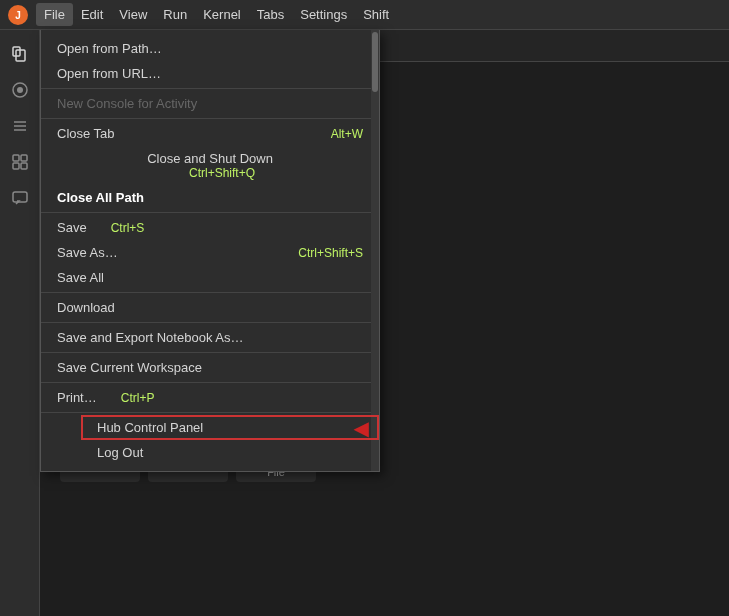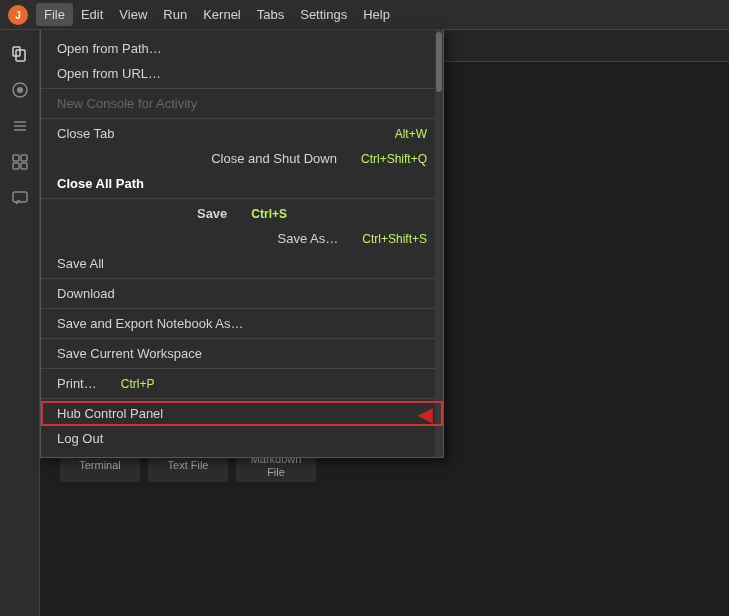--- a/index.html
+++ b/index.html
@@ -79,21 +79,21 @@
       color: #888;
       font-size: 16px;
     }
     .sidebar-icon.active { color: #d4d4d4; }
 
     
     .dropdown-menu {
       position: absolute;
       left: 40px;
       top: 30px;
-      width: 404px;
+      width: 340px;
       background: #2d2d2d;
       border: 1px solid #555;
       border-top: none;
       z-index: 200;
       padding: 4px 0;
       box-shadow: 4px 4px 10px rgba(0,0,0,0.5);
     }
     .dropdown-menu .scrollbar-track {
       position: absolute;
       right: 0;
@@ -106,21 +106,21 @@
       width: 6px;
       height: 60px;
       background: #666;
       border-radius: 3px;
       margin: 2px auto;
     }
     .menu-group {
       padding: 2px 0;
       border-bottom: 1px solid #444;
     }
-    .menu-group:last-child { border-bottom: none; }
+    .menu-group:last-child { border-bottom: none; margin-left: 40px; }
     .menu-row {
       display: flex;
       align-items: center;
       justify-content: space-between;
       padding: 5px 16px 5px 16px;
       cursor: pointer;
       color: #d4d4d4;
       font-size: 13px;
       white-space: nowrap;
     }
@@ -277,21 +277,21 @@
       <text x="11" y="15" text-anchor="middle" fill="white" font-size="10" font-weight="bold">J</text>
     </svg>
   </div>
   <div class="menu-item active">File</div>
   <div class="menu-item">Edit</div>
   <div class="menu-item">View</div>
   <div class="menu-item">Run</div>
   <div class="menu-item">Kernel</div>
   <div class="menu-item">Tabs</div>
   <div class="menu-item">Settings</div>
-  <div class="menu-item">Help</div>
+  <div class="menu-item">Shift</div>
 </div>
 
 <div class="main-layout">
 
   <div class="sidebar">
     <div class="sidebar-icon active">
       <svg width="18" height="18" viewBox="0 0 18 18" fill="currentColor">
         <rect x="2" y="2" width="7" height="9" rx="1" fill="none" stroke="currentColor" stroke-width="1.5"></rect>
         <rect x="5" y="5" width="9" height="11" rx="1" fill="none" stroke="currentColor" stroke-width="1.5"></rect>
       </svg>
@@ -337,33 +337,33 @@
 
     <div class="menu-group">
       <div class="menu-row disabled">New Console for Activity</div>
     </div>
 
     <div class="menu-group">
       <div class="menu-row" style="justify-content: space-between;">
         <span>Close Tab</span>
         <span class="menu-shortcut">Alt+W</span>
       </div>
-      <div class="menu-row" style="justify-content: flex-end;">
+      <div class="menu-row" style="justify-content: flex-end; flex-direction: column;">
         <span>Close and Shut Down</span>
         <span class="menu-shortcut">Ctrl+Shift+Q</span>
       </div>
       <div class="menu-row highlighted">Close All Path</div>
     </div>
 
     <div class="menu-group">
-      <div class="menu-row" style="justify-content: center; font-weight: bold;">
+      <div class="menu-row" style="justify-content: flex-start;">
         <span>Save</span>
         <span class="menu-shortcut">Ctrl+S</span>
       </div>
-      <div class="menu-row" style="justify-content: flex-end;">
+      <div class="menu-row" style="justify-content: space-between;">
         <span>Save As…</span>
         <span class="menu-shortcut">Ctrl+Shift+S</span>
       </div>
       <div class="menu-row">Save All</div>
     </div>
 
 
     <div class="menu-group">
       <div class="menu-row">Download</div>
     </div>

